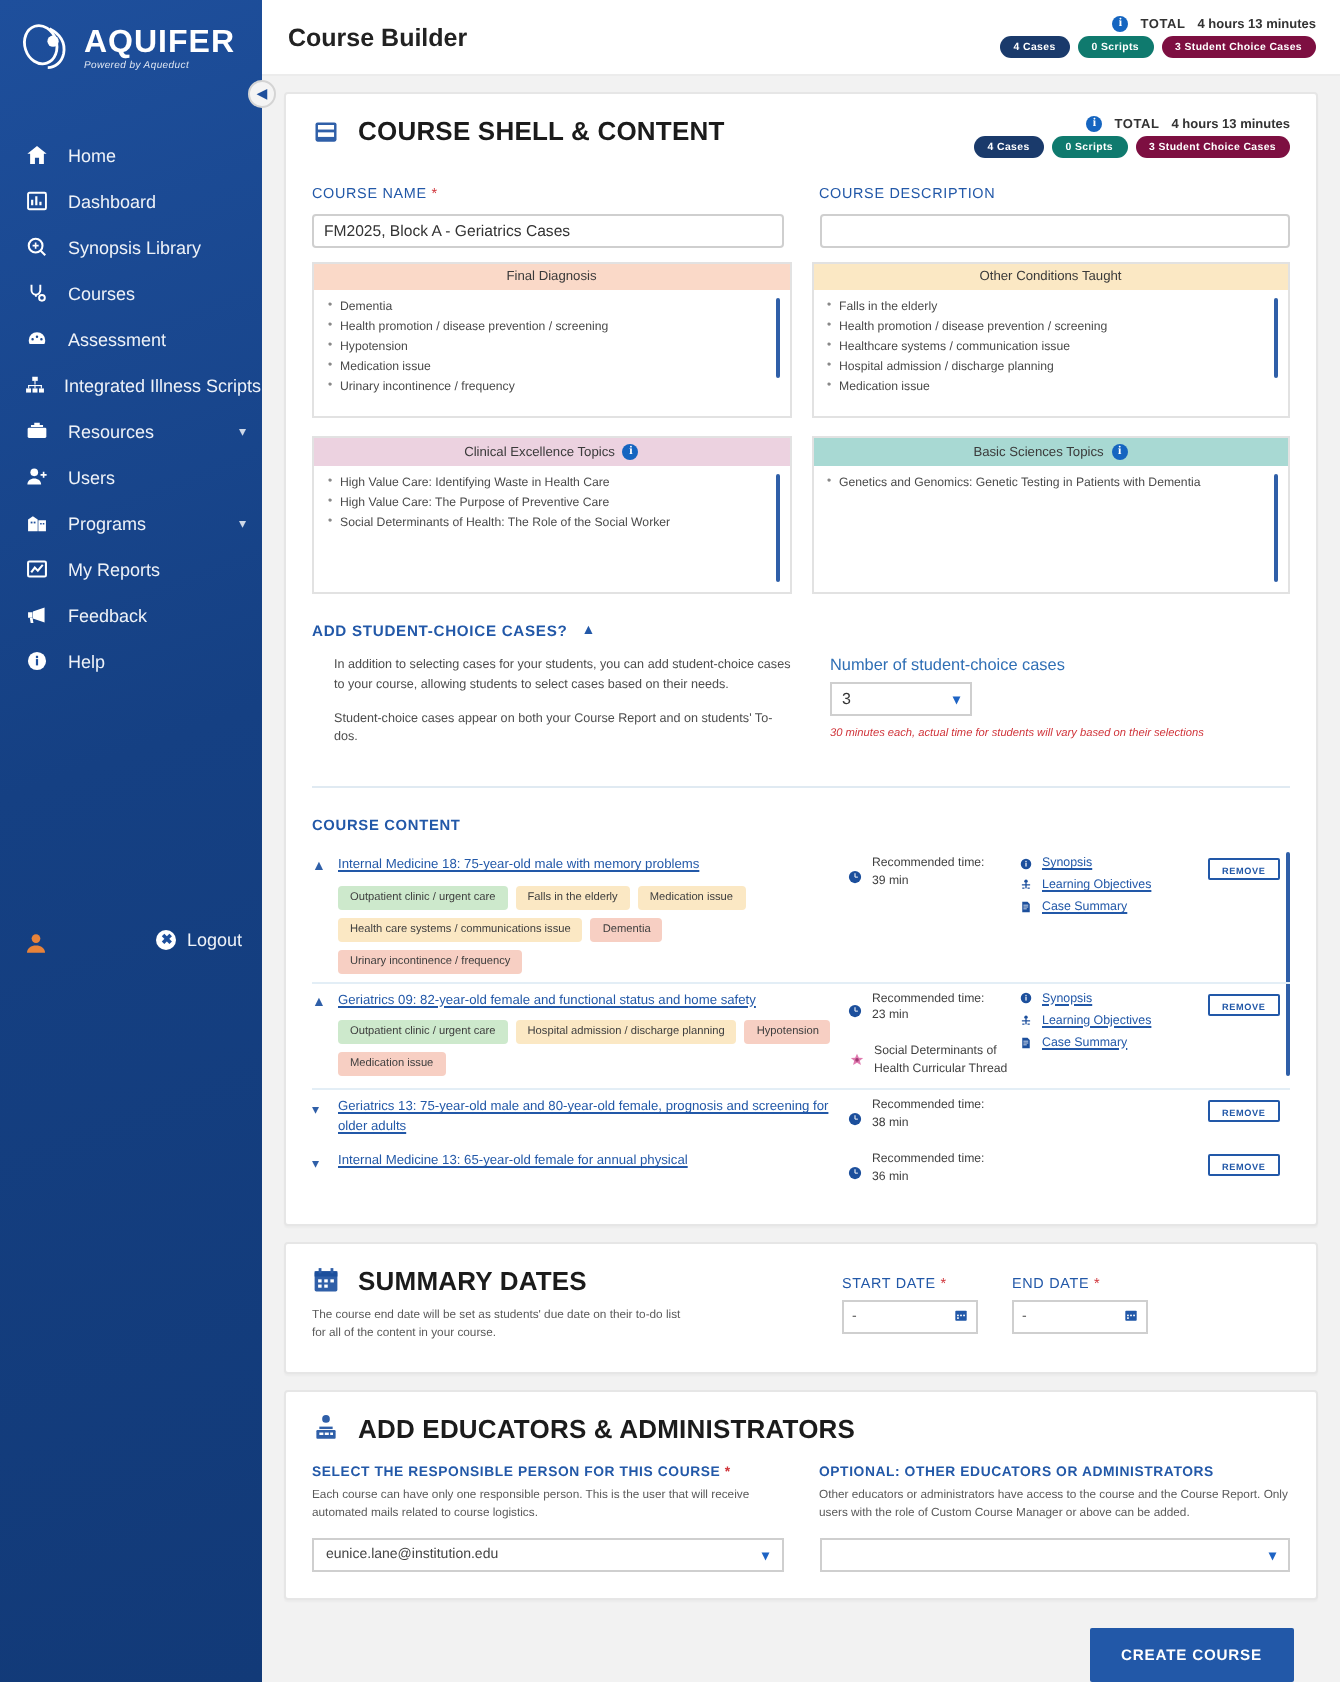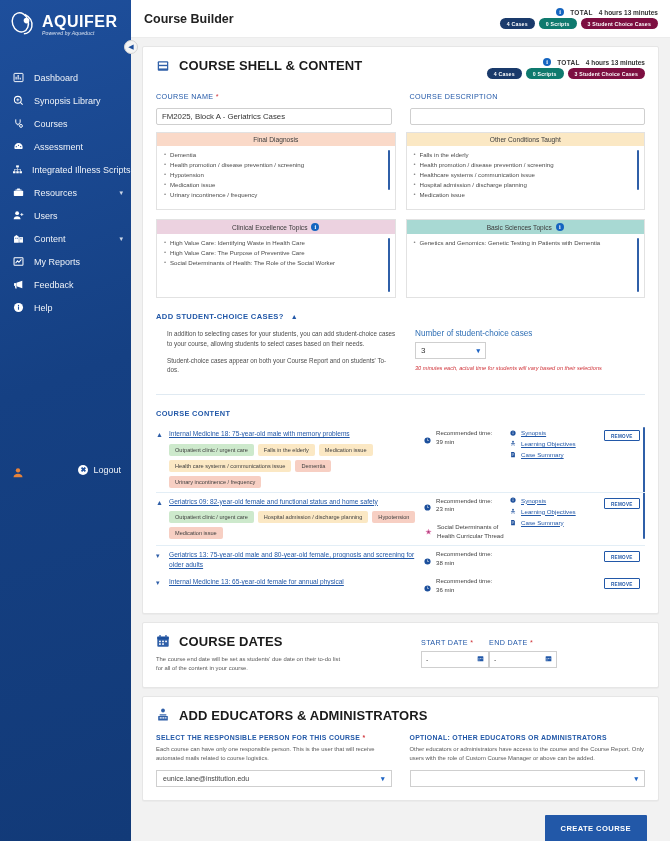--- a/index.html
+++ b/index.html
@@ -191,21 +191,21 @@
     border: 1px solid #2258a8; color: #2258a8; background: #fff;
     font-size: 4.6px; font-weight: bold; letter-spacing: .3px;
     padding: 3px 6px; height: 11px; border-radius: 1px; white-space: nowrap;
     margin-left: auto; margin-top: 1px; font-family: "Liberation Sans", sans-serif;
   }
 
   
   .dates-card { display: flex; }
   .dates-left { width: 265px; }
   .dates-desc { font-size: 5.9px; color: #5a5a5a; line-height: 1.6; margin-top: 6px; max-width: 190px; }
-  .dates-right { display: flex; padding-top: 4px; }
+  .dates-right { display: flex; gap: 17px; padding-top: 4px; }
   .date-field { width: 68px; }
   .date-input {
     height: 17px; border: 1px solid #cfcfcf; background: #fff; display: flex;
     align-items: center; justify-content: space-between; padding: 0 4px; font-size: 7px; color: #555;
   }
   .cal-ico { color: #2258a8; }
 
   
   .ed-grid { display: flex; gap: 18px; margin-top: 11px; }
   .ed-col { flex: 1; }
@@ -245,20 +245,28 @@
         </span>
       </div>
     </div>
 
     <div class="collapse-btn">
       <span>◀</span>
     </div>
 
     <nav class="nav">
 
+      <div class="nav-item">
+        <span class="nav-ico">
+          <svg width="11" height="11" viewBox="0 0 16 16" fill="#fff">
+              <path d="M8 1.5 1 7h2v7.5h3.5V10h3v4.5H13V7h2z"></path>
+            </svg>
+        </span>
+        <span class="nav-label">Home</span>
+      </div>
 
       <div class="nav-item">
         <span class="nav-ico">
           <svg width="11" height="11" viewBox="0 0 16 16" fill="none" stroke="#fff" stroke-width="1.4">
               <rect x="1.5" y="2" width="13" height="12" rx="1"></rect>
               <path d="M4.5 11V7M7.5 11V4.5M10.5 11V8.5" stroke-width="1.6"></path>
             </svg>
         </span>
         <span class="nav-label">Dashboard</span>
       </div>
@@ -335,21 +343,21 @@
         <span class="nav-ico">
           <svg width="11" height="11" viewBox="0 0 16 16" fill="#fff">
               <path d="M1.5 5.5 5 3l3.5 2.5v8.5h-7z"></path>
               <rect x="9" y="6" width="5.5" height="8"></rect>
               <rect x="3.4" y="7" width="1.3" height="1.3" fill="#1e4f9c"></rect>
               <rect x="5.6" y="7" width="1.3" height="1.3" fill="#1e4f9c"></rect>
               <rect x="10.3" y="8" width="1.1" height="1.1" fill="#1e4f9c"></rect>
               <rect x="12.2" y="8" width="1.1" height="1.1" fill="#1e4f9c"></rect>
             </svg>
         </span>
-        <span class="nav-label">Content</span>
+        <span class="nav-label">Programs</span>
         <span class="nav-caret">▾</span>
       </div>
 
       <div class="nav-item">
         <span class="nav-ico">
           <svg width="11" height="11" viewBox="0 0 16 16" fill="none" stroke="#fff" stroke-width="1.5">
               <rect x="1.5" y="2.5" width="13" height="11" rx="1"></rect>
               <path d="M3.8 10.5 6.4 7l2.2 2.2 3.6-4.2"></path>
             </svg>
         </span>
@@ -745,21 +753,21 @@
                   <rect x="1.5" y="3" width="13" height="3" fill="#1c4f9c"></rect>
                   <rect x="3.8" y="1.2" width="1.6" height="3"></rect>
                   <rect x="10.6" y="1.2" width="1.6" height="3"></rect>
                   <rect x="3.5" y="7.6" width="2" height="1.8" fill="#fff"></rect>
                   <rect x="7" y="7.6" width="2" height="1.8" fill="#fff"></rect>
                   <rect x="10.5" y="7.6" width="2" height="1.8" fill="#fff"></rect>
                   <rect x="3.5" y="10.6" width="2" height="1.8" fill="#fff"></rect>
                   <rect x="7" y="10.6" width="2" height="1.8" fill="#fff"></rect>
                 </svg>
             </span>
-            <span class="card-title">COURSE DATES</span>
+            <span class="card-title">SUMMARY DATES</span>
           </div>
           <div class="dates-desc">The course end date will be set as students' due date on their to-do list for all of the content in your course.</div>
         </div>
         <div class="dates-right">
           <div class="date-field">
             <div class="field-label">
               <span>START DATE</span>
               <span class="req">*</span>
             </div>
             <div class="date-input">

